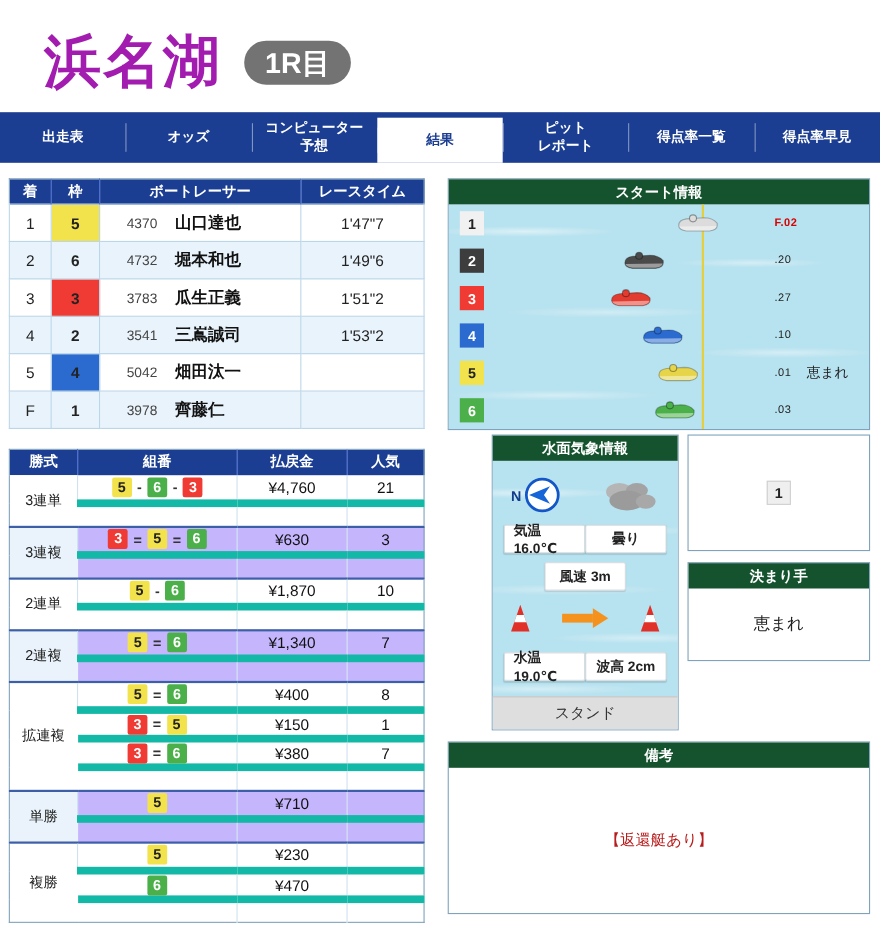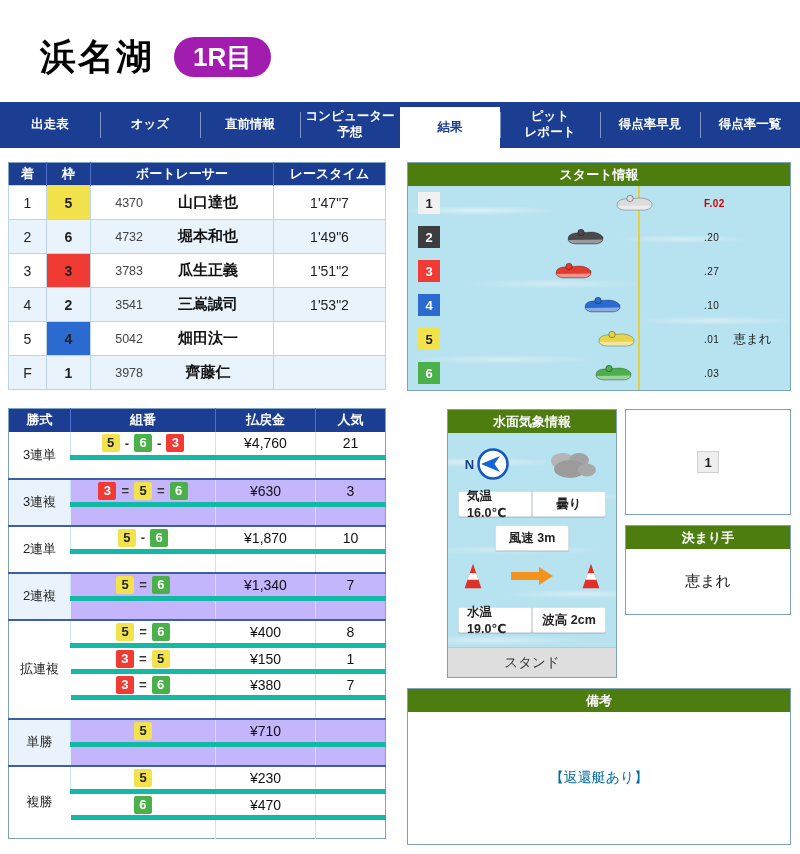--- a/index.html
+++ b/index.html
@@ -2,22 +2,22 @@
 <html><head>
 <meta charset="utf-8">
 <style>
   * { margin:0; padding:0; box-sizing:border-box; }
   html,body { background:#fff; }
   body { font-family:"Liberation Sans","DejaVu Sans",sans-serif; }
   .page { position:relative; width:800px; height:854px; background:#fff; overflow:hidden; }
 
   
   .site-header { display:flex; align-items:center; gap:20px; margin:24px 0 0 40px; height:66px; }
-  .venue-title { font-size:36px; font-weight:900; color:#000000; letter-spacing:2px; line-height:1; }
-  .race-pill { background:#a21caf; color:#fff; font-size:26px; font-weight:800; padding:7px 19px; border-radius:30px; line-height:1; }
+  .venue-title { font-size:52px; font-weight:900; color:#a21caf; letter-spacing:2px; line-height:1; }
+  .race-pill { background:#737373; color:#fff; font-size:26px; font-weight:800; padding:7px 19px; border-radius:30px; line-height:1; }
 
   
   .tabs { display:flex; height:46px; background:#1b3e92; margin-top:12px; }
   .tab { flex:1; position:relative; display:flex; flex-direction:column; align-items:center; justify-content:center;
          color:#fff; font-size:12.5px; font-weight:700; line-height:1.25; cursor:pointer; text-align:center; }
   .tab:not(:first-child)::before { content:""; position:absolute; left:0; top:22%; height:56%; width:1px; background:rgba(255,255,255,.45); }
   .tab.active { background:#fff; color:#1b3e92; margin-top:5px; }
 
   
   .content { display:flex; gap:22px; padding:14px 8px 0 8px; }
@@ -27,49 +27,49 @@
   
   table { border-collapse:collapse; table-layout:fixed; width:100%; }
   .results, .payouts { border:1px solid #7fa3bd; }
   th { background:#1b3e92; color:#fff; font-size:13px; font-weight:700; height:23px; border-right:1px solid #4f6fce; }
   th:last-child { border-right:none; }
   .results td { height:34px; border:1px solid #bcd6e8; text-align:center; font-size:14px; color:#222; }
   .results tr.alt td { background:#e9f3fb; }
   .racer-cell { padding:0 16px 0 0; }
   .racer-flex { display:flex; align-items:center; }
   .reg-no { width:52px; text-align:right; font-size:12.5px; color:#444; }
-  .nm { flex:1; display:flex; justify-content:center; margin-left:16px; font-weight:700; font-size:15px; color:#111; }
+  .nm { flex:1; display:flex; justify-content:flex-start; margin-left:16px; font-weight:700; font-size:15px; color:#111; }
   .time-cell { font-size:13.5px; }
 
   
   .lc1 { background:#f1f1f1; color:#222; }
   .lc2 { background:#3d3d3d; color:#fff; }
   .lc3 { background:#ef3b34; color:#fff; }
   .lc4 { background:#2b6bd0; color:#fff; }
   .lc5 { background:#f2e24b; color:#222; }
   .lc6 { background:#4cb04a; color:#fff; }
   td.lane-cell { font-weight:700; }
 
   
   .payouts { margin-top:18px; }
-  .payouts td { text-align:center; font-size:14px; color:#111; border-left:1px solid #cfe2ef; border-top:5px solid #14b8a6; }
+  .payouts td { text-align:center; font-size:14px; color:#111; border-left:1px solid #cfe2ef; border-top:7px solid #14b8a6; }
   .payouts td:first-child { border-left:none; }
   .payouts tbody tr:first-child td { border-top:none; }
   .payouts tr.group-start td { border-top:2px solid #3c5fa8; }
   .payouts td.bet-type { font-size:13px; color:#222; background:#fff;margin-top:12px; }
   .payouts tr.alt-g td { background:#c4b5fd; }
   .payouts td.data-cell { height:26px; }
   .payouts td.filler-cell { height:21px; }
   .payout-val { font-size:14.5px; }
   .bdg { display:inline-block; min-width:18px; height:18px; line-height:18px; font-size:13px; font-weight:700; border-radius:2px; padding:0 2px; vertical-align:middle; }
   .combo-sep { margin:0 5px; font-weight:700; font-size:13px; color:#333; vertical-align:middle; }
 
   
   .panel { border:1px solid #7fa3bd; background:#fff; }
-  .panel-header { background:#4d7c0f; color:#fff; font-size:13px; font-weight:700; height:23px; display:flex; align-items:center; justify-content:center; }
+  .panel-header { background:#14532d; color:#fff; font-size:13px; font-weight:700; height:23px; display:flex; align-items:center; justify-content:center; }
   .water {
     background-color:#b7e2ef;
     background-image:
       radial-gradient(120px 7px at 18% 12%, rgba(255,255,255,.5), transparent 70%),
       radial-gradient(100px 6px at 72% 26%, rgba(255,255,255,.4), transparent 70%),
       radial-gradient(140px 7px at 38% 48%, rgba(255,255,255,.35), transparent 70%),
       radial-gradient(120px 7px at 80% 66%, rgba(255,255,255,.4), transparent 70%),
       radial-gradient(140px 7px at 25% 85%, rgba(255,255,255,.4), transparent 70%);
   }
 
@@ -79,21 +79,21 @@
   .start-row { position:relative; height:34px; }
   .start-badge { position:absolute; left:10px; top:50%; transform:translateY(-50%); width:22px; height:22px;
                  display:flex; align-items:center; justify-content:center; font-size:13px; font-weight:700; }
   .boat { position:absolute; top:50%; transform:translateY(-50%); width:40px; height:22px; }
   .st-wrap { position:absolute; left:296px; top:50%; transform:translateY(-50%); display:flex; gap:14px; align-items:center; }
   .st-val { font-size:10px; color:#222; letter-spacing:.5px; }
   .st-val.fault { color:#d90000; font-weight:700; }
   .st-note { font-size:12.5px; color:#222; }
 
   
-  .right-grid { display:flex; gap:8px; margin-top:18px;padding-left:40px; }
+  .right-grid { display:flex; gap:8px; margin-top:4px;padding-left:40px; }
   .weather-panel { width:188px; }
   .right-stack { width:188px; display:flex; flex-direction:column; gap:10px; }
 
   .weather-body { height:244px; display:flex; flex-direction:column; }
   .wx-row1 { display:flex; justify-content:space-around; align-items:center; height:54px; margin-top:4px; }
   .compass-wrap { display:flex; align-items:center; gap:2px; }
   .compass-n { color:#123c8c; font-weight:700; font-size:13px; }
   .wx-boxes { display:flex; justify-content:space-between; padding:0 10px; }
   .wx-box { background:#fff; border:1px solid #d9dee2; border-radius:2px; font-size:12.5px; font-weight:600; color:#222;
             height:26px; display:flex; align-items:center; justify-content:center; padding:0 8px; min-width:74px;
@@ -102,58 +102,55 @@
   .wx-buoys { display:flex; align-items:center; justify-content:space-between; padding:0 14px; margin-top:6px; height:38px; }
   .wx-row5 { margin-top:12px; }
   .stand-bar { margin-top:auto; height:30px; background:#dedede; border-top:1px solid #c5c5c5;
                display:flex; align-items:center; justify-content:center; font-size:13.5px; color:#333; }
 
   .refund-panel .panel-body { height:104px; display:flex; align-items:center; justify-content:center; }
   .refund-badge { width:22px; height:22px; background:#efefef; border:1px solid #cfcfcf; color:#222; font-weight:700;
                   font-size:13px; display:flex; align-items:center; justify-content:center; }
   .kimarite-panel .panel-body { height:65px; display:flex; align-items:center; justify-content:center; font-size:15px; color:#222; }
   .remarks-panel { margin-top:10px; }
-  .remarks-panel .panel-body { height:132px; display:flex; align-items:center; justify-content:center; font-size:14px; color:#0369a1; }
+  .remarks-panel .panel-body { height:132px; display:flex; align-items:center; justify-content:center; font-size:14px; color:#b91c1c; }
 </style>
 </head>
 <body>
 
 <div class="page">
 
   <header class="site-header">
     <h1 class="venue-title">浜名湖</h1>
     <span class="race-pill">1R目</span>
   </header>
 
   <nav class="tabs" id="nav-tabs">
       <div class="tab">
         <span>出走表</span>
       </div>
       <div class="tab">
         <span>オッズ</span>
       </div>
       <div class="tab">
-        <span>直前情報</span>
-      </div>
-      <div class="tab">
         <span>コンピューター</span>
         <span>予想</span>
       </div>
       <div class="tab active">
         <span>結果</span>
       </div>
       <div class="tab">
         <span>ピット</span>
         <span>レポート</span>
       </div>
       <div class="tab">
+        <span>得点率一覧</span>
+      </div>
+      <div class="tab">
         <span>得点率早見</span>
-      </div>
-      <div class="tab">
-        <span>得点率一覧</span>
       </div>
     </nav>
 
   <main class="content">
 
     <section class="left-col">
       <table class="results">
         <colgroup>
             <col style="width:38px">
             <col style="width:44px">

